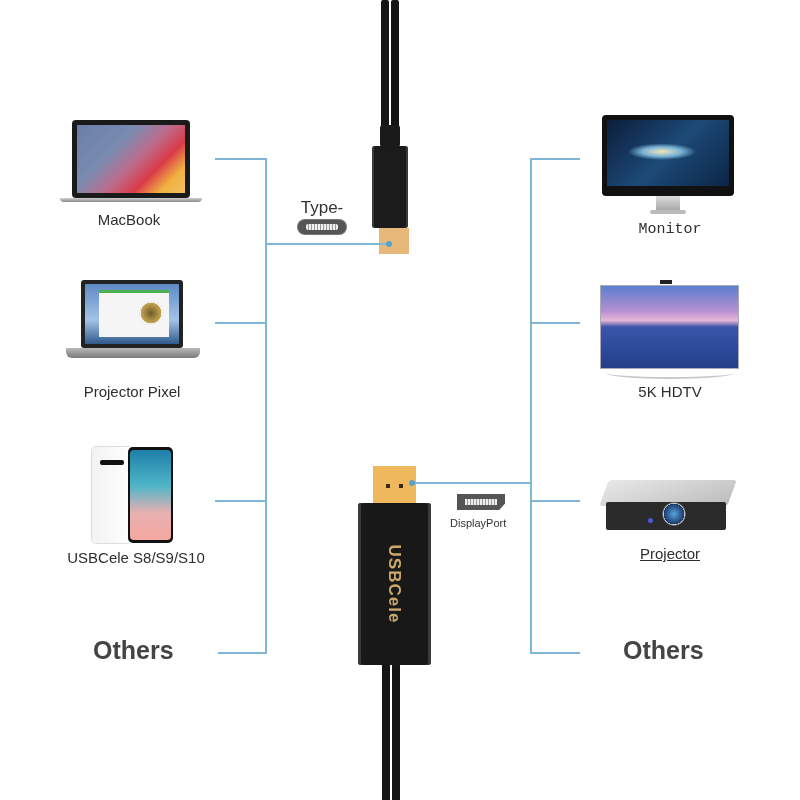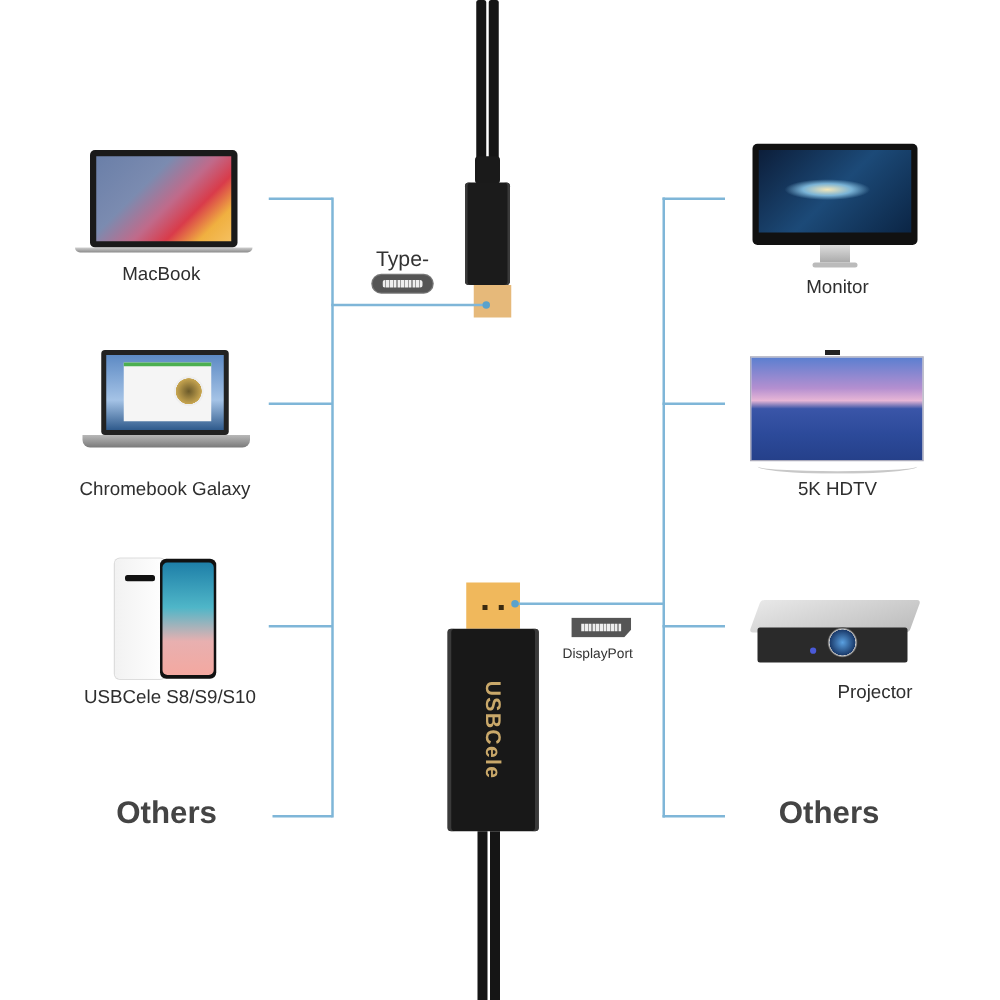--- a/index.html
+++ b/index.html
@@ -77,54 +77,54 @@
 
 <div>
   <div class="abs" style="left:81px; top:280px; width:102px; height:68px; background:#222; border-radius:3px;">
     <div class="abs" style="left:4px; top:4px; width:94px; height:60px; background:linear-gradient(180deg,#5d8ac4 0%,#a5c3e6 60%,#2f5a8c 100%);">
       <div class="abs" style="left:14px; top:6px; width:70px; height:44px; background:#f5f5f5; border-top:3px solid #4caf50;">
         <div class="abs" style="left:40px; top:8px; width:24px; height:24px; border-radius:50%; background:radial-gradient(#6b5a2a,#c7a550 60%,#eee 62%);"></div>
       </div>
     </div>
   </div>
   <div class="abs" style="left:66px; top:348px; width:134px; height:10px; background:linear-gradient(#b8b8b8,#7a7a7a); border-radius:0 0 6px 6px;"></div>
-  <div class="label" style="left:32px; top:383px;">Chromebook Galaxy</div>
+  <div class="label" style="left:32px; top:383px;">Projector Pixel</div>
 </div>
 
 <div>
   <div class="abs" style="left:92px; top:447px; width:40px; height:96px; background:linear-gradient(90deg,#f2f2f2,#ffffff); border-radius:4px; box-shadow:0 0 0 1px #ddd;">
     <div class="abs" style="left:8px; top:13px; width:24px; height:5px; background:#111; border-radius:2px;"></div>
   </div>
   <div class="abs" style="left:128px; top:447px; width:45px; height:96px; background:#111; border-radius:5px;">
     <div class="abs" style="left:2px; top:3px; width:41px; height:90px; border-radius:4px; background:linear-gradient(180deg,#1e7fa8 0%,#4fb6c8 40%,#e8b0b0 70%,#f4a8a0 100%);"></div>
   </div>
   <div class="label" style="left:36px; top:549px;">USBCele S8/S9/S10</div>
 </div>
 
 <div class="others" style="left:93px; top:636px;">Others</div>
 
 <div>
   <div class="abs" style="left:602px; top:115px; width:132px; height:81px; background:#111; border-radius:4px;">
     <div class="abs" style="left:5px; top:5px; width:122px; height:66px; background:radial-gradient(ellipse 40% 18% at 45% 48%, #f3e6b8 0%, #7ab3d6 40%, transparent 70%), linear-gradient(135deg,#0c1e3a 0%,#1c4a78 50%,#0b2545 100%);"></div>
   </div>
   <div class="abs" style="left:656px; top:196px; width:24px; height:14px; background:linear-gradient(#ddd,#aaa);"></div>
   <div class="abs" style="left:650px; top:210px; width:36px; height:4px; background:#bbb; border-radius:2px;"></div>
-  <div class="label" style="left:570px; top:221px;">Monitor</div>
+  <div class="label" style="left:570px; top:221px;font-family:Liberation Mono, monospace;">Monitor</div>
 </div>
 
 <div>
   <div class="abs" style="left:660px; top:280px; width:12px; height:4px; background:#222;"></div>
   <div class="abs" style="left:600px; top:285px; width:137px; height:82px; background:linear-gradient(180deg,#5b7fd0 0%,#b48fd0 30%,#e7b6d6 42%,#3a55a8 50%,#2c4a9a 75%,#25408a 100%); border:1px solid #aab;"></div>
   <div class="abs" style="left:606px; top:367px; width:128px; height:10px; border-bottom:2px solid #c8c8c8; border-radius:0 0 50% 50%;"></div>
   <div class="label" style="left:570px; top:383px;">5K HDTV</div>
 </div>
 
 <div>
   <div class="abs" style="left:604px; top:462px; width:130px; height:70px;">
     <div class="abs" style="left:0; top:18px; width:128px; height:26px; background:linear-gradient(160deg,#e8e8e8,#bcbcbc); transform:skewX(-20deg); border-radius:3px;"></div>
     <div class="abs" style="left:2px; top:40px; width:120px; height:28px; background:#2a2a2a; border-radius:2px;"></div>
     <div class="abs" style="left:58px; top:40px; width:24px; height:24px; border-radius:50%; background:radial-gradient(#5aa0e0,#1a3a6a 60%,#ccc 62%,#444 70%);"></div>
     <div class="abs" style="left:44px; top:56px; width:5px; height:5px; border-radius:50%; background:#4a5ad8;"></div>
   </div>
-  <div class="label" style="left:600px; top:545px;">Projector</div>
+  <div class="label" style="left:570px; top:545px;text-decoration:underline;">Projector</div>
 </div>
 
 <div class="others" style="left:623px; top:636px;">Others</div>
 
 </body></html>

